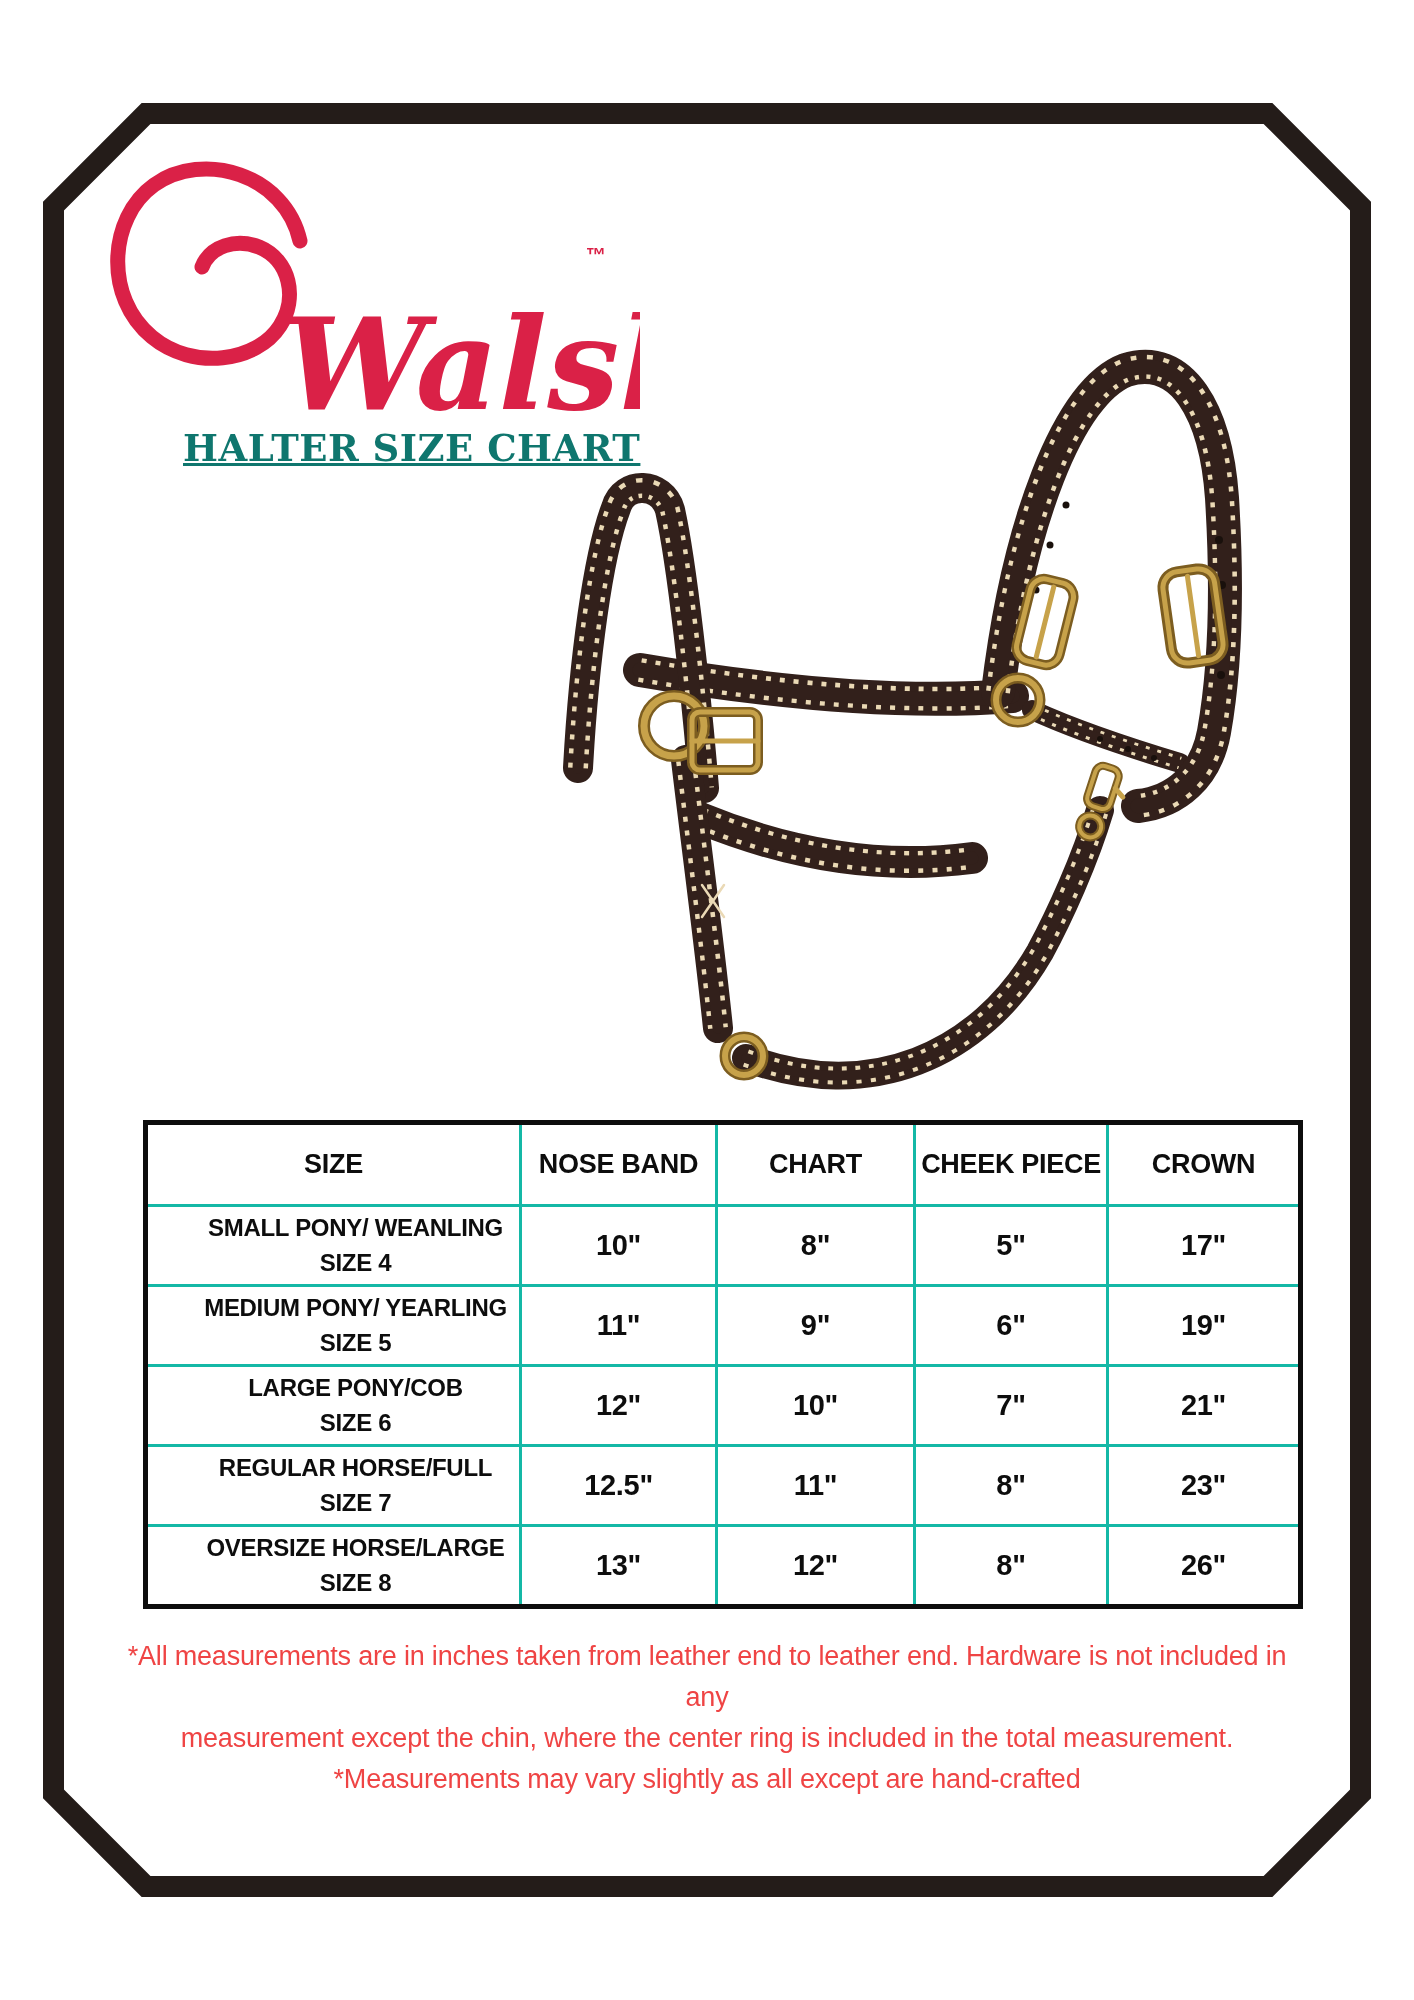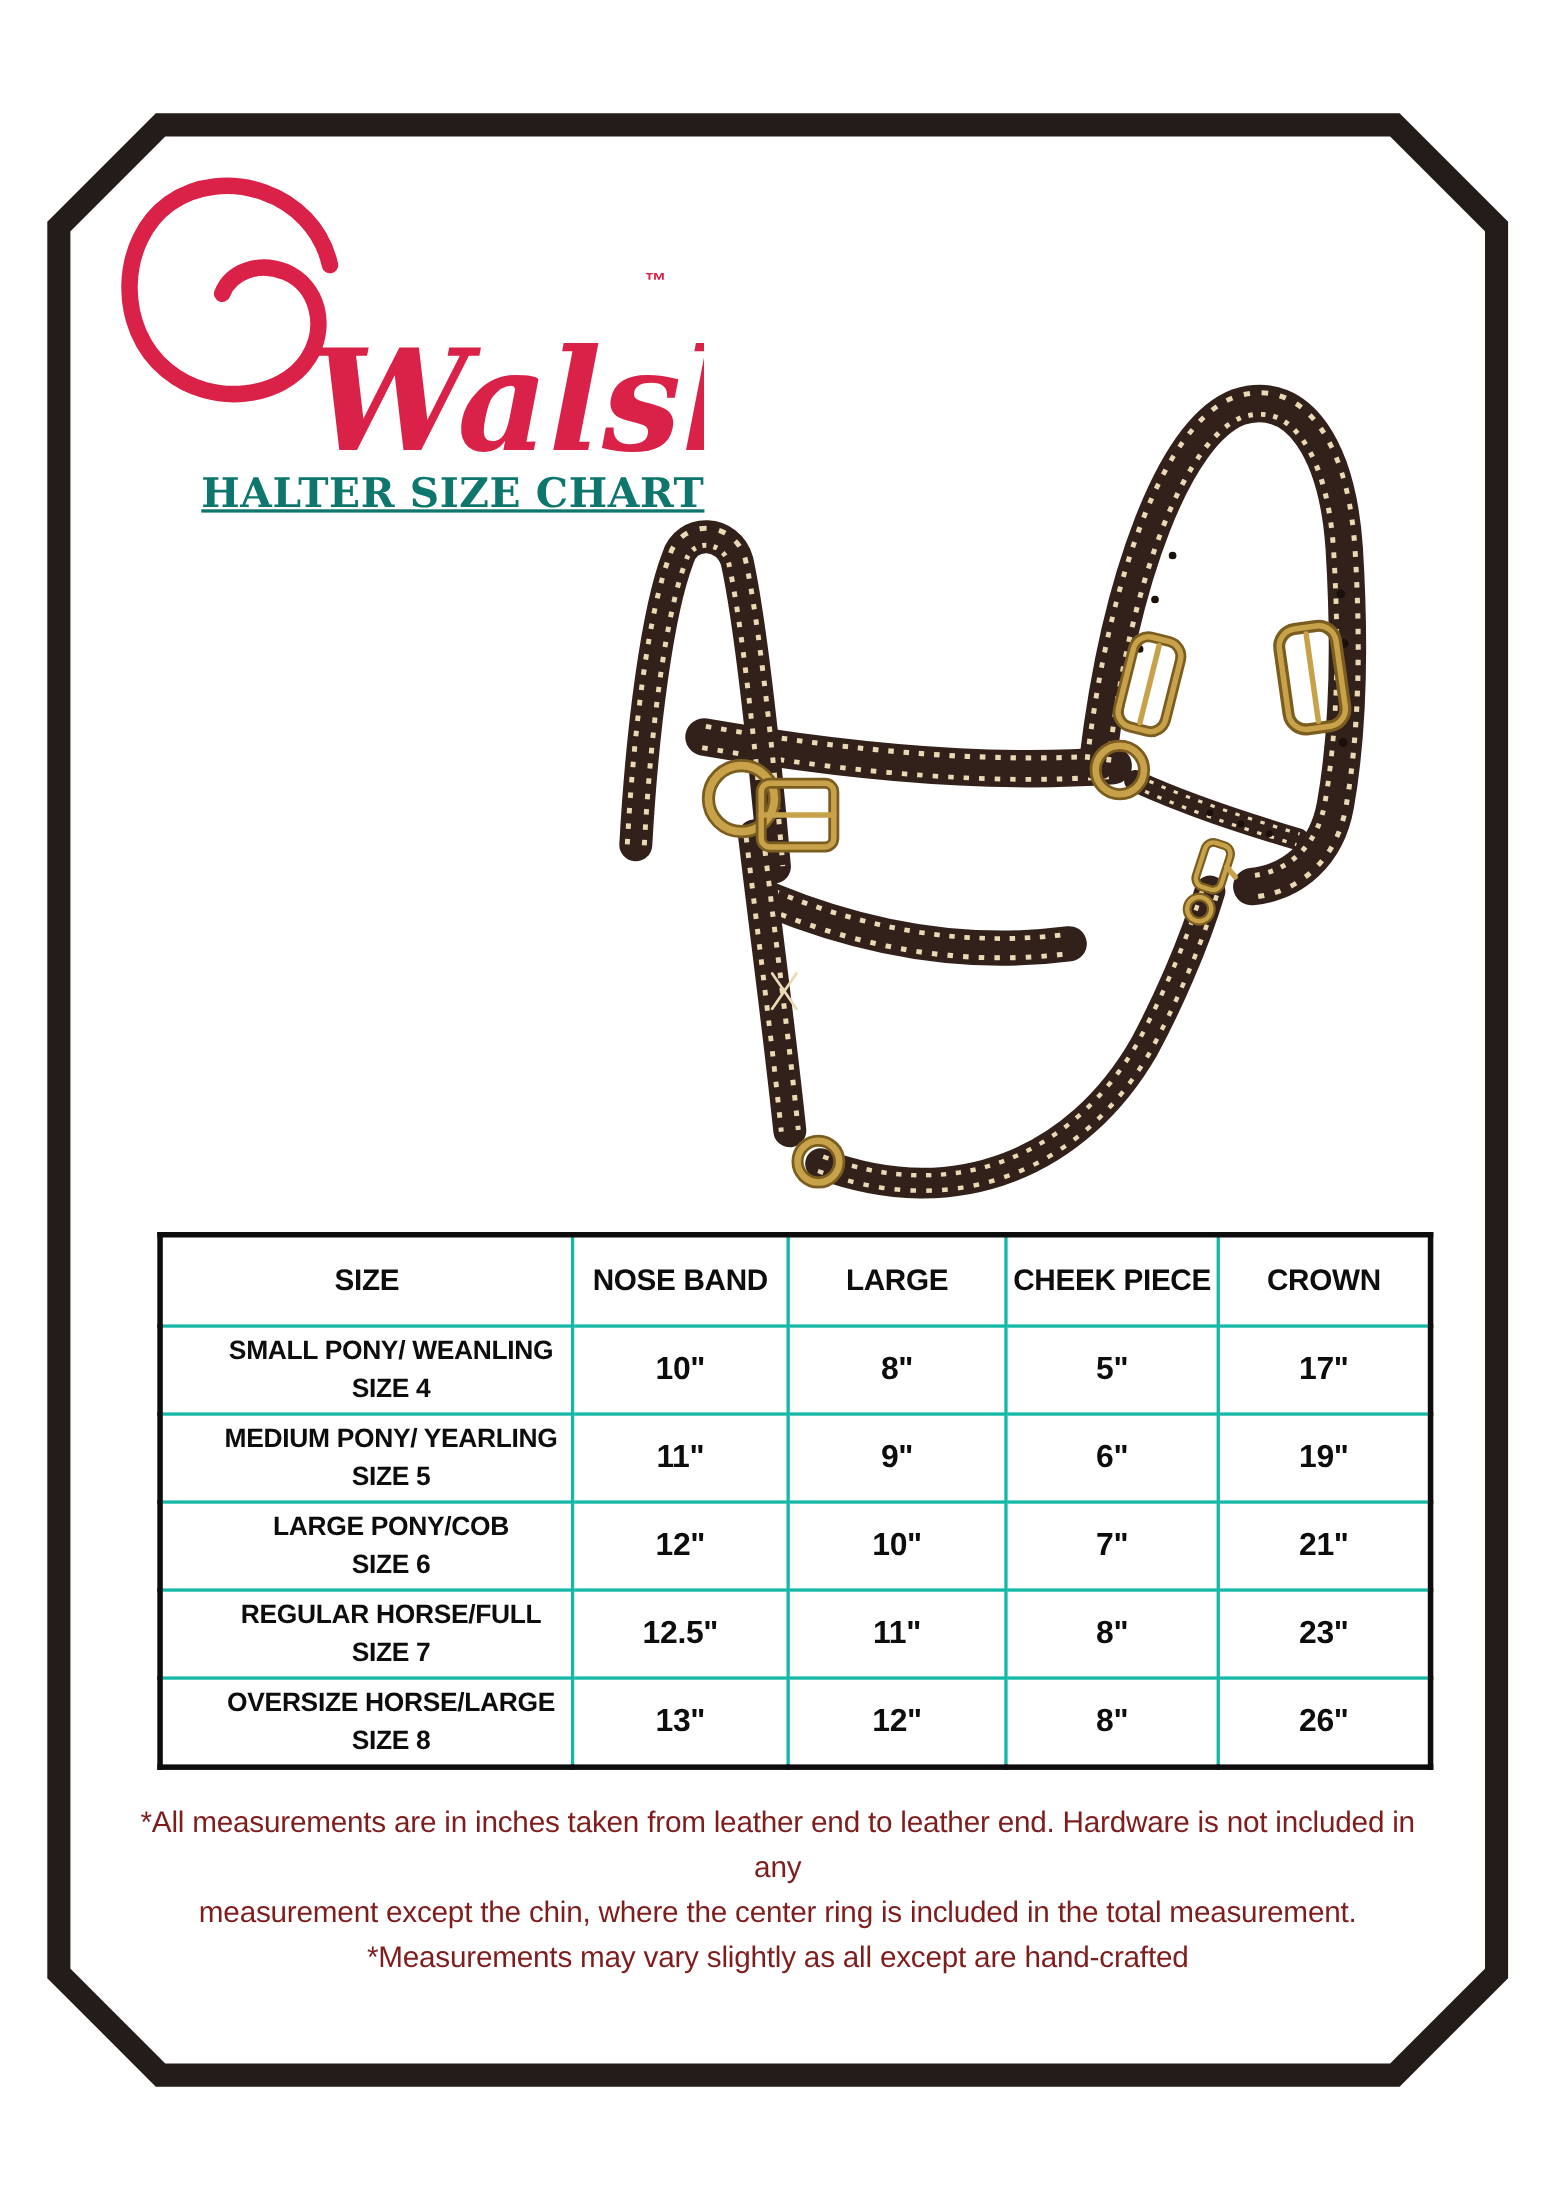--- a/index.html
+++ b/index.html
@@ -22,21 +22,21 @@
   }
   .size-table th,.size-table td{
     border:3px solid #14b8a6;text-align:center;vertical-align:middle;
     padding:0;font-weight:bold;letter-spacing:-0.3px;
   }
   .size-table thead th{height:79px;font-size:27px;}
   .size-table tbody td{height:77px;font-size:29px;}
   .size-cell div{font-size:24px;line-height:1.45;margin-left:44px;}
   .footnotes{
     position:absolute;left:117px;top:1636px;width:1180px;text-align:center;
-    font-family:"Liberation Sans",sans-serif;font-weight:300;color:#7f1d1d;
+    font-family:"Liberation Sans",sans-serif;font-weight:300;color:#ef4444;
     font-size:27px;line-height:41px;letter-spacing:-0.2px;
   }
 </style>
 </head>
 <body>
 
 <div class="page">
 
   <svg class="frame-svg" width="1414" height="2000" viewBox="0 0 1414 2000">
     <polygon points="146,113.5 1268,113.5 1360.5,206 1360.5,1794 1268,1886.5 146,1886.5 53.5,1794 53.5,206" fill="none" stroke="#241c19" stroke-width="21" stroke-linejoin="miter"></polygon>
@@ -152,21 +152,21 @@
       <col style="width:375px">
         <col style="width:196px">
         <col style="width:198px">
       <col style="width:193px">
         <col style="width:193px">
     </colgroup>
     <thead>
       <tr>
         <th>SIZE</th>
         <th>NOSE BAND</th>
-        <th>LARGE</th>
+        <th>CHART</th>
         <th>CHEEK PIECE</th>
         <th>CROWN</th>
       </tr>
     </thead>
     <tbody>
       <tr>
         <td class="size-cell">
           <div>SMALL PONY/ WEANLING</div>
           <div>SIZE 4</div>
         </td>

